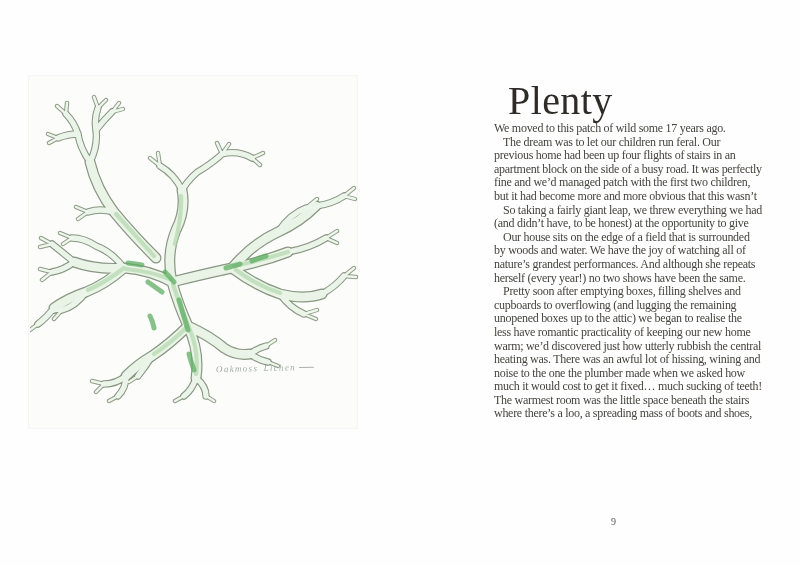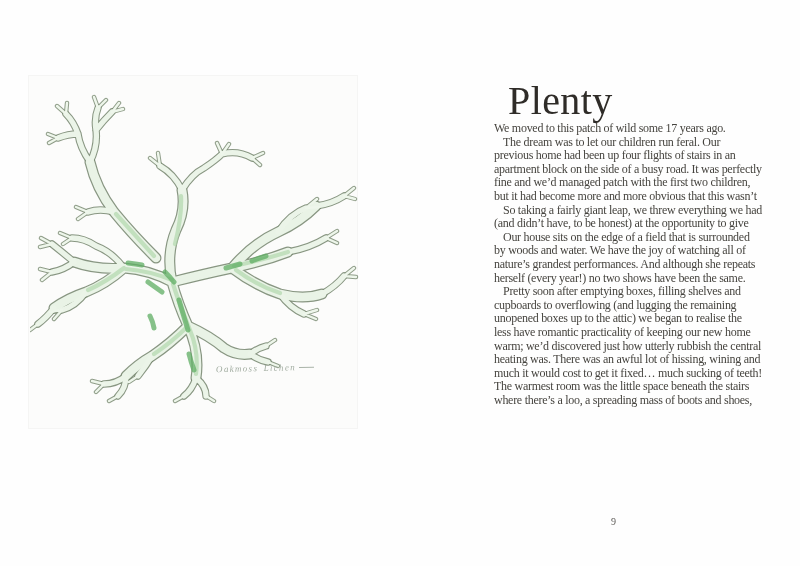--- a/index.html
+++ b/index.html
@@ -167,20 +167,21 @@
           <div class="line">nature’s grandest performances. And although she repeats</div>
           <div class="line">herself (every year!) no two shows have been the same.</div>
         </div>
         <div class="para">
           <div class="line indent">Pretty soon after emptying boxes, filling shelves and</div>
           <div class="line">cupboards to overflowing (and lugging the remaining</div>
           <div class="line">unopened boxes up to the attic) we began to realise the</div>
           <div class="line">less have romantic practicality of keeping our new home</div>
           <div class="line">warm; we’d discovered just how utterly rubbish the central</div>
           <div class="line">heating was. There was an awful lot of hissing, wining and</div>
+          <div class="line">noise to the one the plumber made when we asked how</div>
           <div class="line">much it would cost to get it fixed… much sucking of teeth!</div>
           <div class="line">The warmest room was the little space beneath the stairs</div>
           <div class="line">where there’s a loo, a spreading mass of boots and shoes,</div>
         </div>
       </div>
 
     <div class="folio">9</div>
   </div>
 
 </div>

